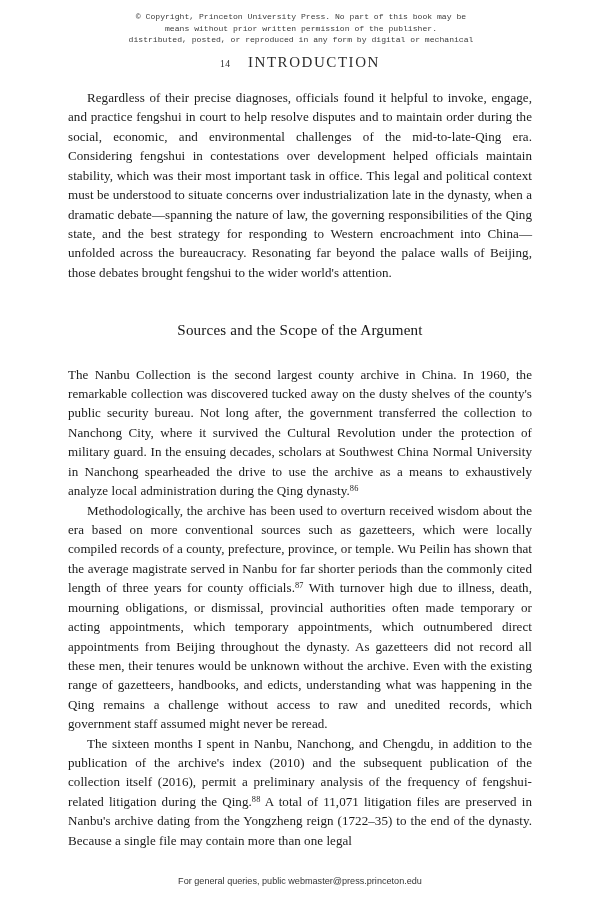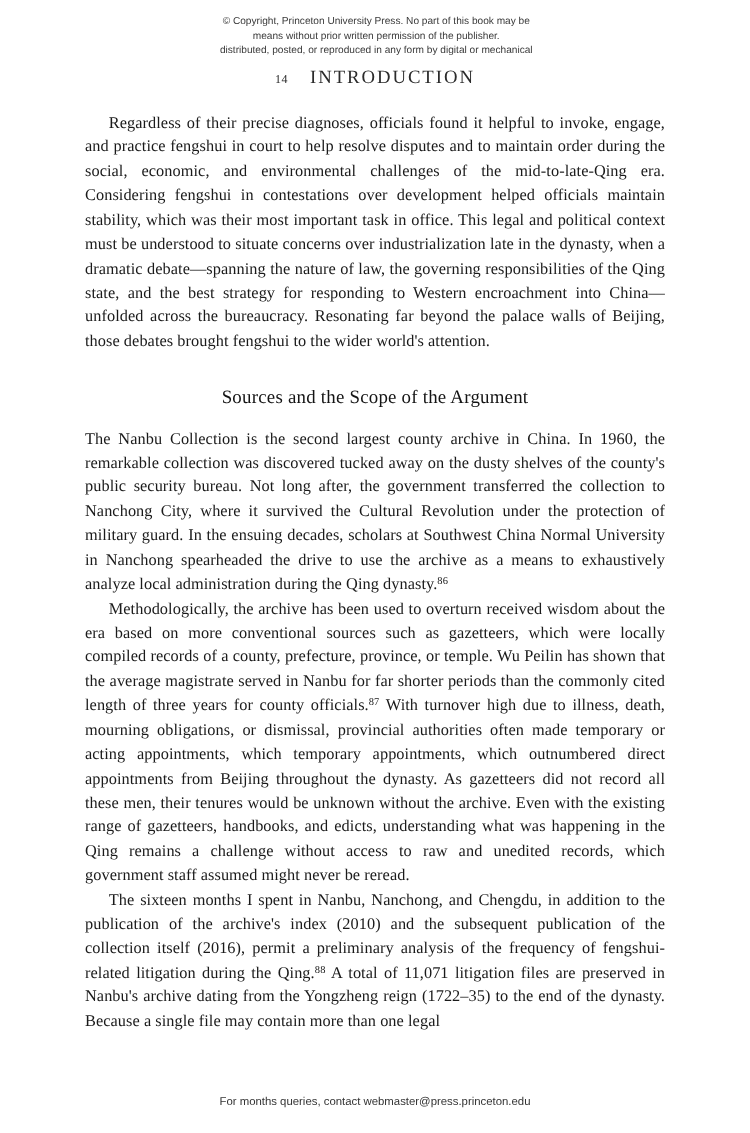--- a/index.html
+++ b/index.html
@@ -27,21 +27,21 @@
     position: absolute;
     left: 104px;
     top: 11px;
     width: 394px;
     font-family: "Liberation Sans", sans-serif;
     font-size: 8.1px;
     line-height: 11.6px;
     color: #3a3a3a;
     text-align: center;
   }
-  .copyright span { display: block; }
+  .copyright span { display: block; font-family: Liberation Mono, monospace; }
 
   
   .running-head {
     position: absolute;
     left: 68px;
     top: 54px;
     width: 464px;
     text-align: center;
     font-size: 9.4px;
     color: #2b2b2b;
@@ -92,21 +92,21 @@
   sup.fn {
     font-size: 0.64em;
     vertical-align: 0.46em;
     line-height: 0;
     font-variant-numeric: lining-nums;
     letter-spacing: 0.02em;
   }
 
   
   h2.section-heading {
-    margin: 4px;
+    margin: 16px;
     font-size: 15.1px;
     line-height: 19.4px;
     font-weight: normal;
     text-align: center;
     letter-spacing: 0.012em;
     color: #141414;
   }
   .space-above-heading { height: 22.5px; }
   .space-below-heading { height: 8.5px; }
 
@@ -148,15 +148,15 @@
     <div class="space-below-heading"></div>
 
     <p class="body flush"><span>The Nanbu Collection is the second largest county archive in China. In 1960, the remarkable collection was discovered tucked away on the dusty shelves of the county's public security bureau. Not long after, the government transferred the collection to Nanchong City, where it survived the Cultural Revolution under the protection of military guard. In the ensuing decades, scholars at Southwest China Normal University in Nanchong spearheaded the drive to use the archive as a means to exhaustively analyze local administration during the Qing dynasty.</span><sup class="fn">86</sup></p>
 
     <p class="body indent"><span>Methodologically, the archive has been used to overturn received wisdom about the era based on more conventional sources such as gazetteers, which were locally compiled records of a county, prefecture, province, or temple. Wu Peilin has shown that the average magistrate served in Nanbu for far shorter periods than the commonly cited length of three years for county officials.</span><sup class="fn">87</sup> <span>With turnover high due to illness, death, mourning obligations, or dismissal, provincial authorities often made temporary or acting appointments, which temporary appointments, which outnumbered direct appointments from Beijing throughout the dynasty. As gazetteers did not record all these men, their tenures would be unknown without the archive. Even with the existing range of gazetteers, handbooks, and edicts, understanding what was happening in the Qing remains a challenge without access to raw and unedited records, which government staff assumed might never be reread.</span></p>
 
     <p class="body indent"><span>The sixteen months I spent in Nanbu, Nanchong, and Chengdu, in addition to the publication of the archive's index (2010) and the subsequent publication of the collection itself (2016), permit a preliminary analysis of the frequency of fengshui-related litigation during the Qing.</span><sup class="fn">88</sup> <span>A total of 11,071 litigation files are preserved in Nanbu's archive dating from the Yongzheng reign (1722–35) to the end of the dynasty. Because a single file may contain more than one legal</span></p>
 
   </div>
 
-  <div class="footer">For months queries, contact webmaster@press.princeton.edu</div>
+  <div class="footer">For general queries, public webmaster@press.princeton.edu</div>
 
 </div>
 
 </body></html>

